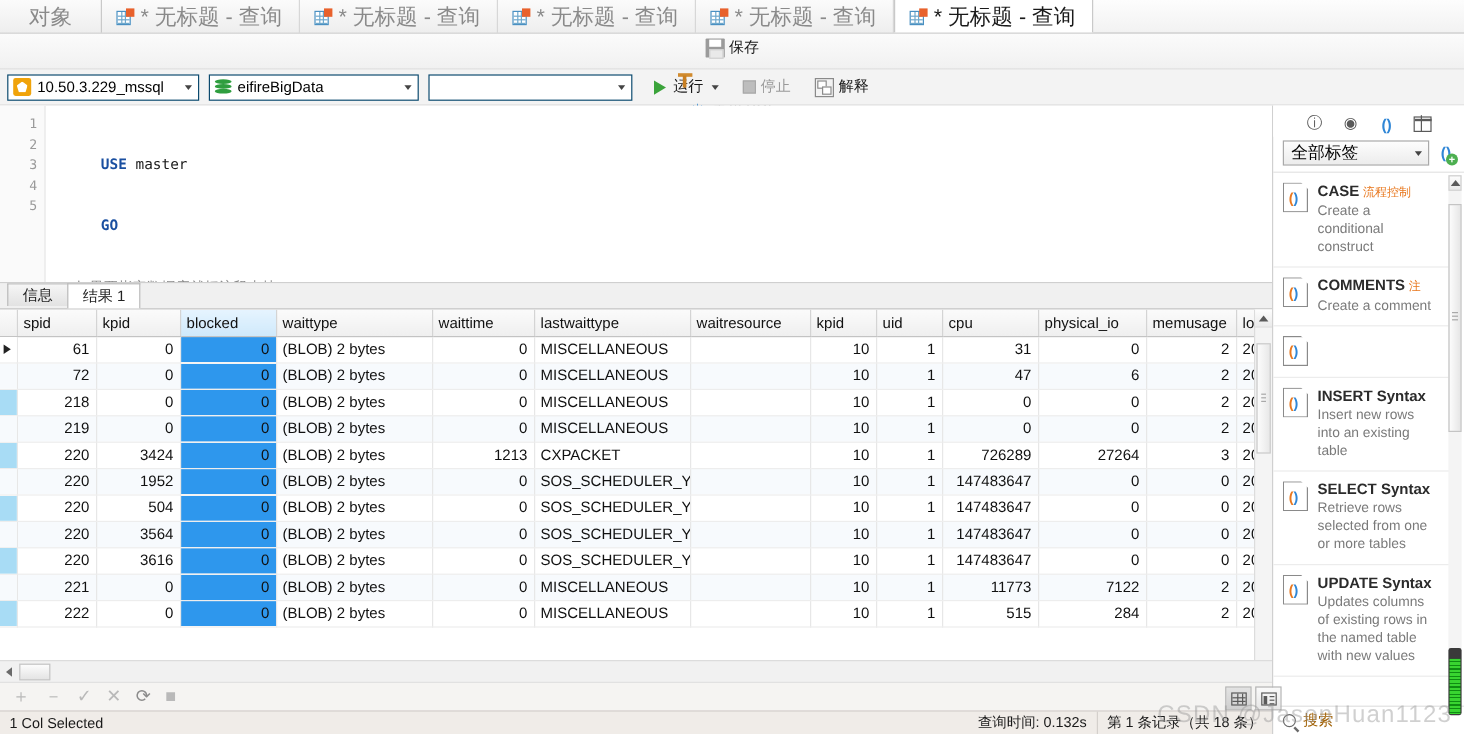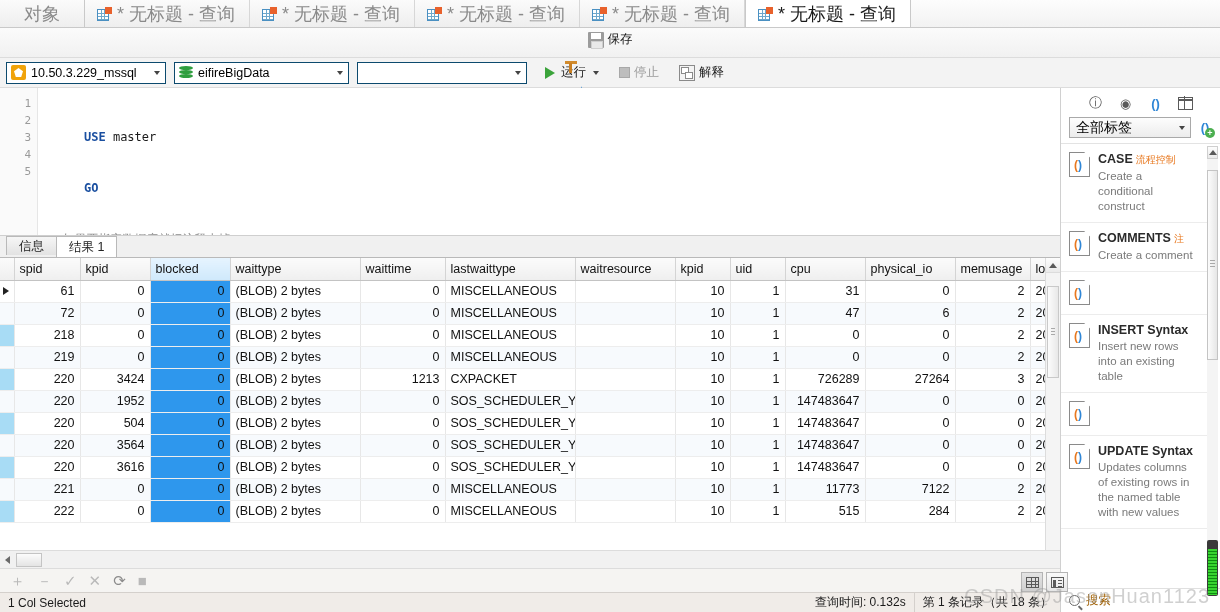--- a/index.html
+++ b/index.html
@@ -746,20 +746,21 @@
               <span class="pg"></span>
               <span class="pa"><span class="a">(</span><span class="b">)</span></span>
             </span>
             <span class="rp-body"><span class="rp-title">INSERT Syntax</span><div class="rp-desc">Insert new rows into an existing table</div></span>
           </div>
           <div class="rp-item">
             <span class="rp-docicon">
               <span class="pg"></span>
               <span class="pa"><span class="a">(</span><span class="b">)</span></span>
             </span>
+            <span class="rp-body"><span class="rp-title">SELECT Syntax</span><div class="rp-desc">Retrieve rows selected from one or more tables</div></span>
           </div>
           <div class="rp-item">
             <span class="rp-docicon">
               <span class="pg"></span>
               <span class="pa"><span class="a">(</span><span class="b">)</span></span>
             </span>
             <span class="rp-body"><span class="rp-title">UPDATE Syntax</span><div class="rp-desc">Updates columns of existing rows in the named table with new values</div></span>
           </div>
         </div>
 

